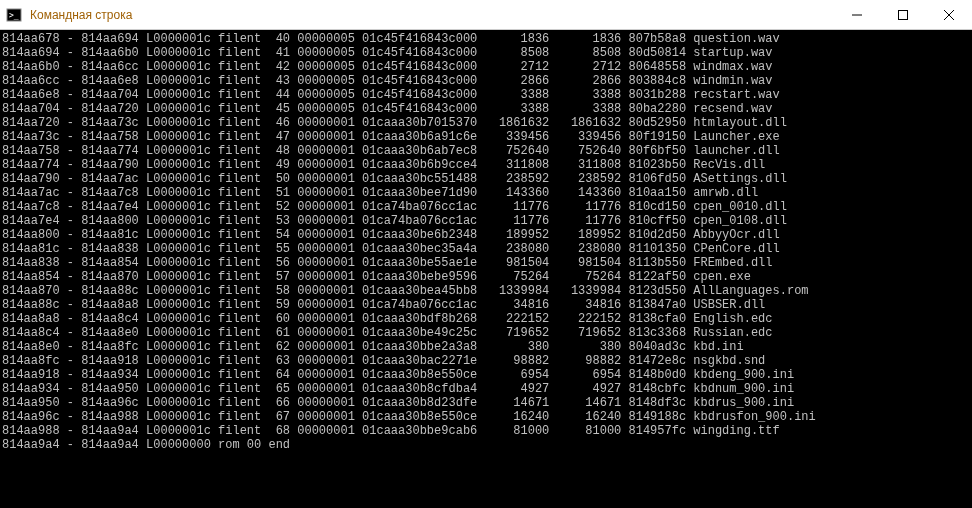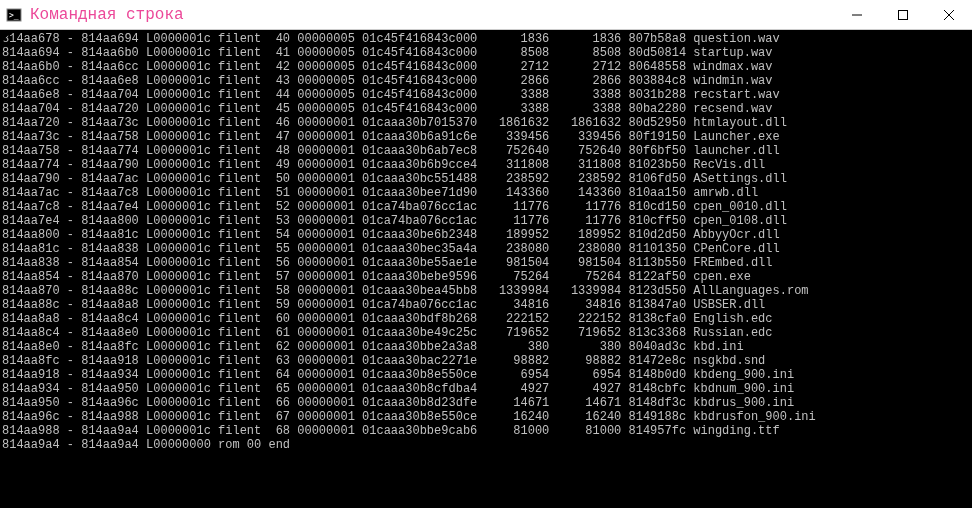--- a/index.html
+++ b/index.html
@@ -12,44 +12,43 @@
     align-items: center;
     border-bottom: 1px solid #ccc;
   }
   .titlebar-icon {
     width: 16px; height: 16px;
     margin: 0 6px;
     display: flex; align-items: center; justify-content: center;
   }
   .titlebar-title {
     flex: 1;
-    font-family: Liberation Mono, monospace;
-    font-size: 16px;
-    color: #ec4899;
+    font-family: Liberation Sans, sans-serif;
+    font-size: 12px;
+    color: #a16207;
     padding-left: 2px;
   }
   .titlebar-buttons { display: flex; height: 100%; }
   .tbtn {
     width: 46px; height: 100%;
     display: flex; align-items: center; justify-content: center;
     font-family: "Segoe UI", sans-serif;
     font-size: 12px;
     color: #000;
     background: #fff;
   }
   .console {
     background: #000;
     color: #c0c0c0;
     font-size: 12px;
     line-height: 14px;
     padding: 2px 16px 2px 2px;
     white-space: pre;
     height: calc(100% - 30px);
     overflow: hidden;
-    border-radius: 23px;
   }
   .row { display: block; }
 </style>
 </head>
 <body>
 
 <div class="titlebar">
   <span class="titlebar-icon">
     <svg width="16" height="16" viewBox="0 0 16 16">
       <rect x="1" y="2" width="14" height="12" fill="#000" stroke="#888" stroke-width="1"></rect>

